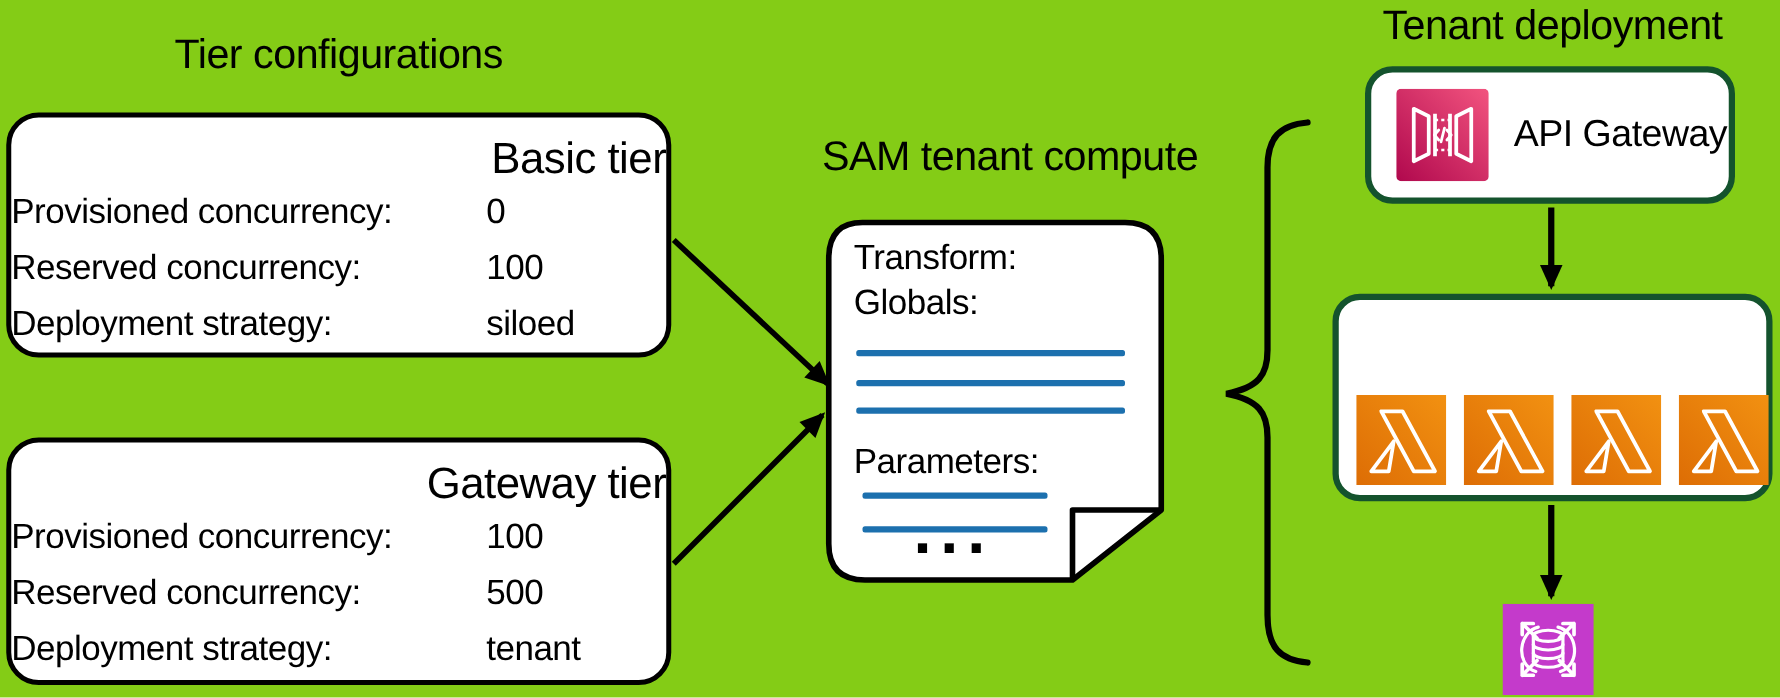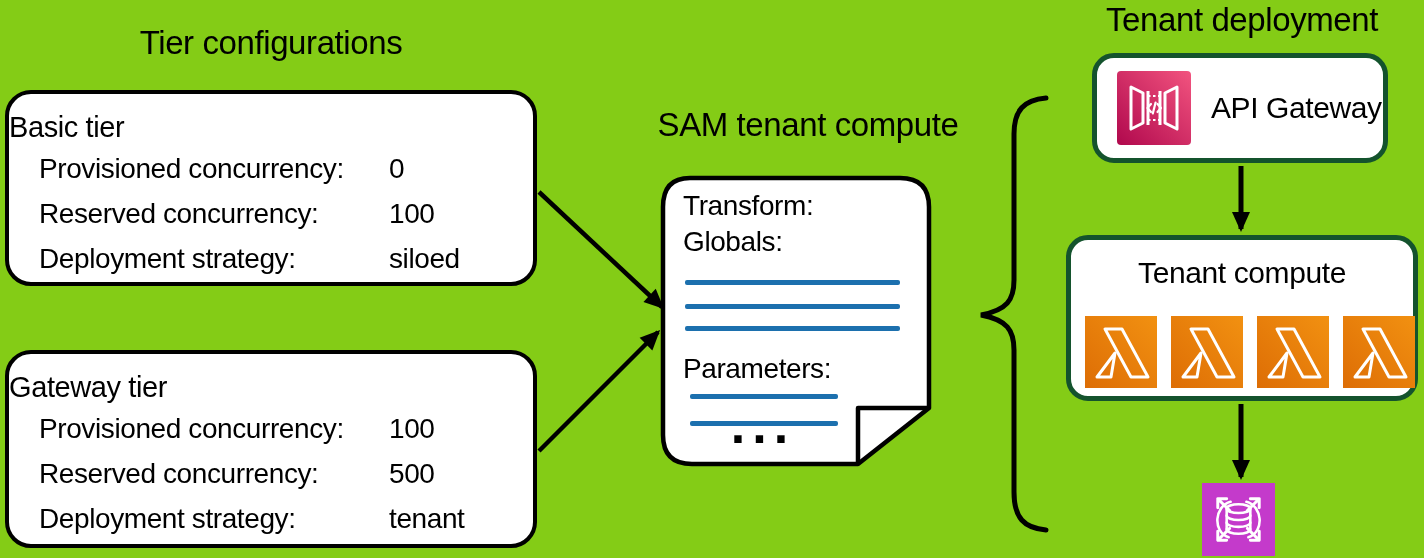--- a/index.html
+++ b/index.html
@@ -7,22 +7,22 @@
     position:relative; width:1424px; height:558px; background:#84cc16;
     font-family:Liberation Sans, sans-serif; color:#000; overflow:hidden;
     letter-spacing:-0.4px;
   }
   .hd{position:absolute; font-size:33px; text-align:center; white-space:nowrap;}
   
   .tier-box{
     position:absolute; background:#fff; border:4px solid #000; border-radius:26px;
     box-sizing:border-box;
   }
-  .tier-title{padding-top:14px; text-align:left; font-size:29px; line-height:38px;}
-  .tier-row{position:relative; height:45px; line-height:45px; font-size:28px; padding-left:30px;}
+  .tier-title{padding-top:14px; text-align:right; font-size:35px; line-height:38px;}
+  .tier-row{position:relative; height:45px; line-height:45px; font-size:28px; }
   .tier-row .val{position:absolute; left:380px; top:0;}
   
   .doc{position:absolute; left:660px; top:175px; width:272px; height:292px;}
   .doc svg{position:absolute; left:0; top:0;}
   .doc-text{position:absolute; font-size:28px; line-height:30px; white-space:nowrap;}
   .rule{position:absolute; height:5px; border-radius:2px;}
   .dots{position:absolute; left:28px; top:228px; width:150px; height:46px;
         text-align:center; font-weight:bold; font-size:52px; line-height:44px; letter-spacing:7px;}
   
   .svc-box{
@@ -113,21 +113,20 @@
       <g fill="none" stroke="#fff" stroke-width="2.2" stroke-linecap="round" stroke-linejoin="round">
         <path d="M34,33 L30.5,37 L34,41"></path>
         <path d="M35.8,42.5 L38.6,31.5"></path>
         <path d="M40.5,33 L44,37 L40.5,41"></path>
       </g>
     </svg>
     <div class="api-label">API Gateway</div>
   </div>
 
   <div class="svc-box" style="left:1066px; top:235px; width:352px; height:166px;">
-    <div class="compute-title">Tenant compute</div>
     <div class="lambda-row">
       <svg width="72" height="72" viewBox="0 0 72 72">
         <defs>
             <linearGradient id="orGrad" x1="0" y1="1" x2="1" y2="0">
           <stop offset="0" stop-color="#DD6D05"></stop>
               <stop offset="1" stop-color="#F29111"></stop>
             </linearGradient>
           </defs>
         <rect width="72" height="72" fill="url(#orGrad)"></rect>
         <g fill="none" stroke="#fff" stroke-width="3" stroke-linejoin="round">

